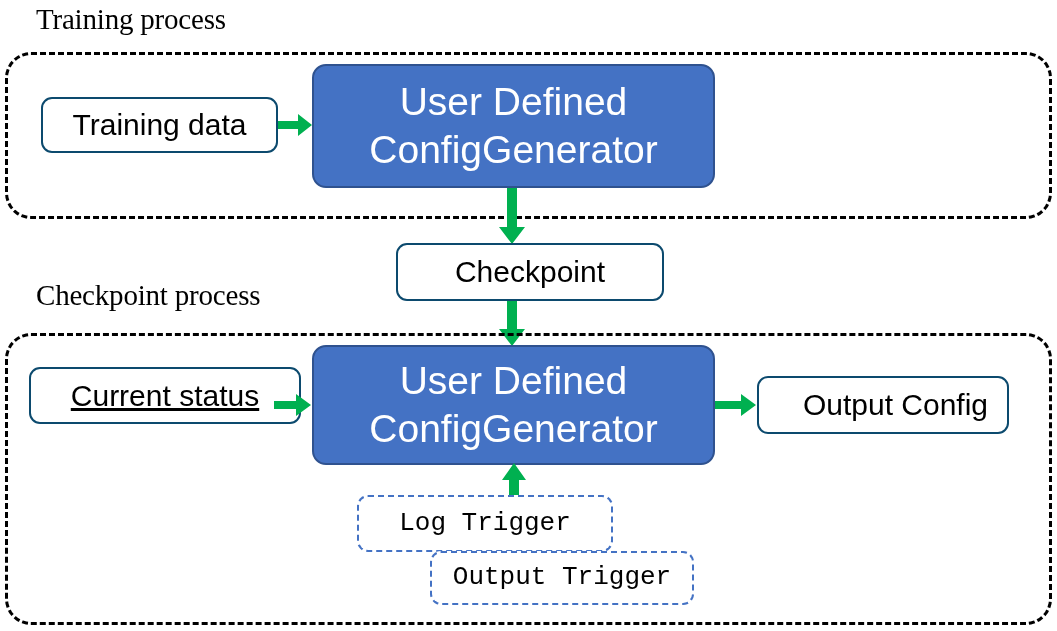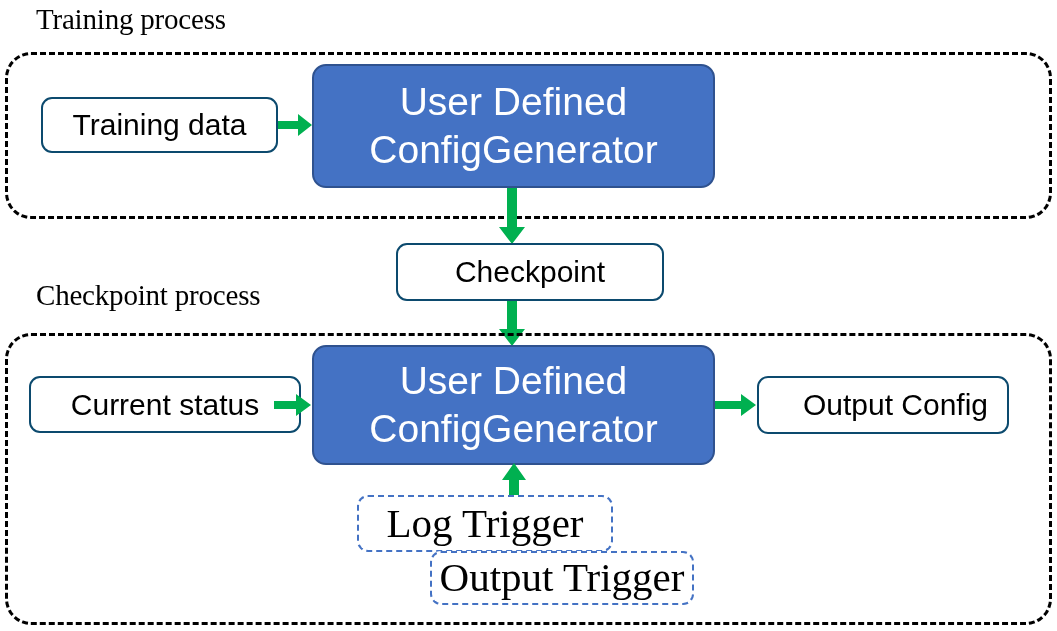--- a/index.html
+++ b/index.html
@@ -60,24 +60,24 @@
   .trigger-box {
     position: absolute;
     box-sizing: border-box;
     border: 2px dashed #4472C4;
     border-radius: 11px;
     background: #ffffff;
     display: flex;
     align-items: center;
     justify-content: center;
     color: #000000;
-    font-size: 41px;
+    font-size: 26px;
     line-height: 1.05;
     white-space: nowrap;
-    font-family: Liberation Serif, serif;
+    font-family: Liberation Mono, monospace;
   }
 
   
   .proc-box {
     position: absolute;
     box-sizing: border-box;
     background: #4472C4;
     border: 2px solid #2F528F;
     border-radius: 14px;
     display: flex;
@@ -131,21 +131,21 @@
   <div class="arrow" style="left:498px; top:301px;">
     <svg width="30" height="46" viewBox="0 0 30 46">
       <path d="M9,0 L19,0 L19,28 L27,28 L14,45 L1,28 L9,28 Z" fill="#00B050"></path>
     </svg>
   </div>
 
   <div class="section-caption" style="left:16px; top:281px;">Checkpoint process</div>
 
   <div class="process-container" style="left:5px; top:333px; width:1047px; height:292px;"></div>
 
-  <div class="io-box" style="left:29px; top:376px; width:272px; height:57px;">Current status</div>
+  <div class="io-box" style="left:29px; top:367px; width:272px; height:57px;text-decoration:underline;">Current status</div>
 
   <div class="arrow" style="left:274px; top:392px;">
     <svg width="40" height="26" viewBox="0 0 40 26">
       <path d="M0,9 L22,9 L22,2 L37,13 L22,24 L22,17 L0,17 Z" fill="#00B050"></path>
     </svg>
   </div>
 
   <div class="proc-box" style="left:312px; top:345px; width:403px; height:120px;">
     <span>User Defined</span>
     <span>ConfigGenerator</span>

